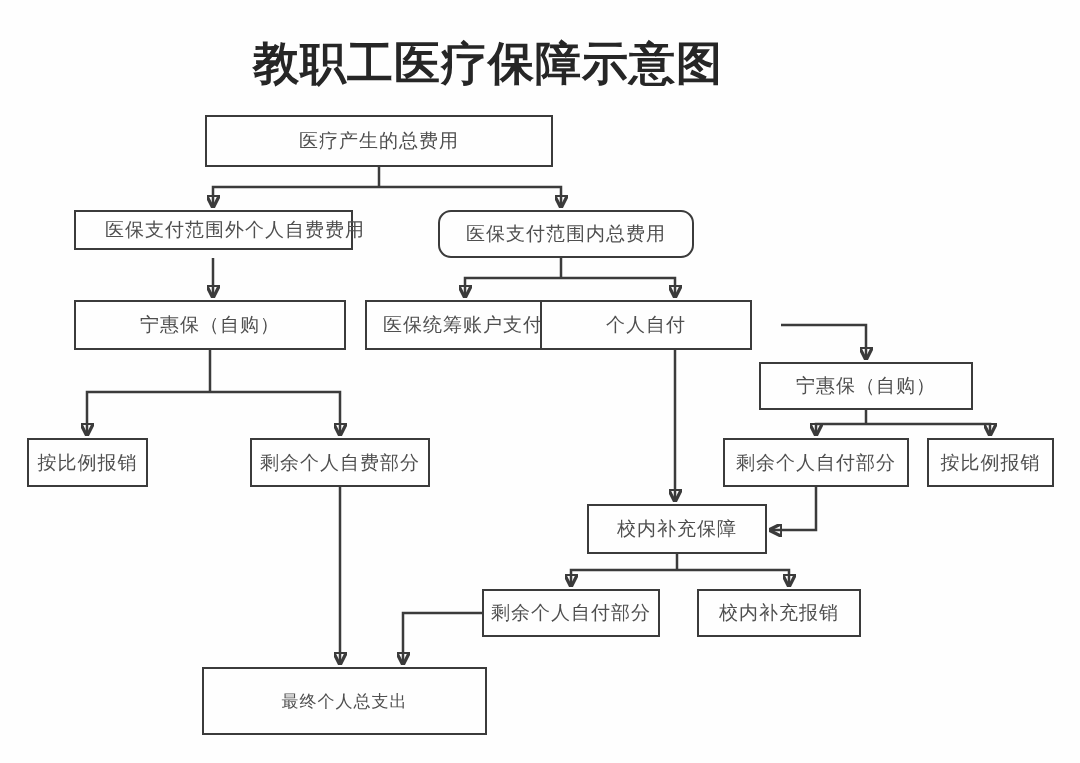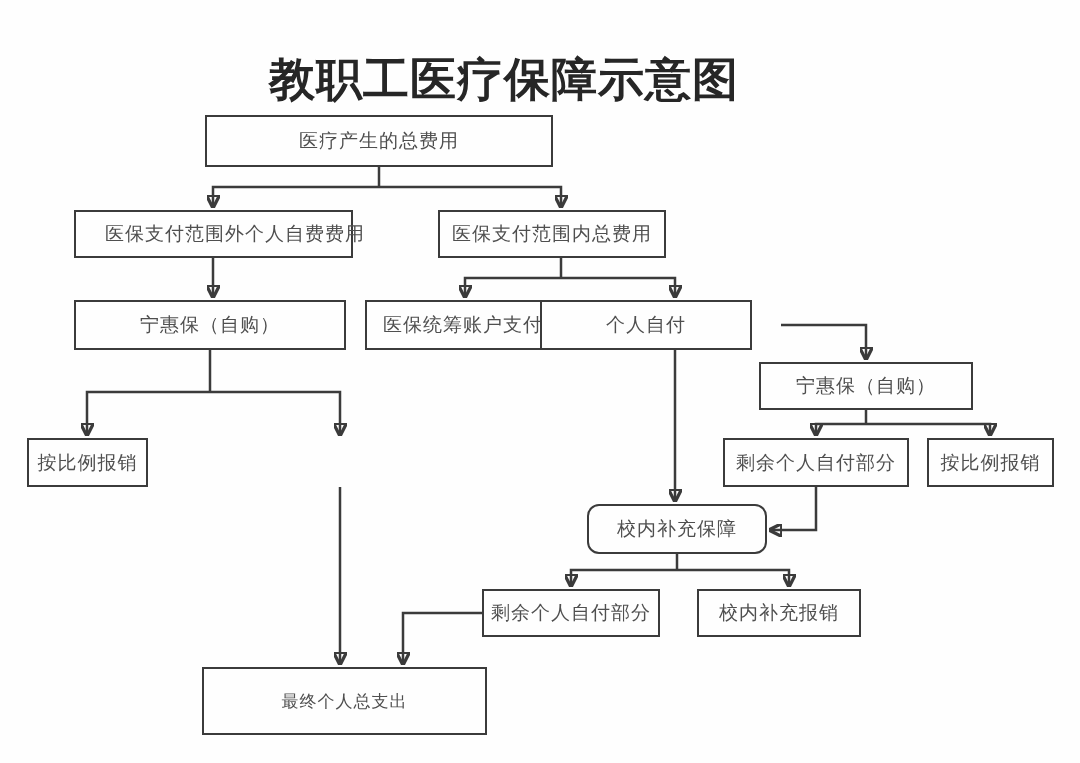--- a/index.html
+++ b/index.html
@@ -13,21 +13,21 @@
     width: 1080px;
     height: 763px;
     background: #fefefe;
     overflow: hidden;
   }
   .diagram-title {
     position: absolute;
     top: 33px;
     left: 488px;
     transform: translateX(-50%);
-    margin: 16px;
+    margin: 0;
     font-size: 46px;
     font-weight: 800;
     letter-spacing: 1px;
     color: #262626;
     white-space: nowrap;
   }
   .connectors {
     position: absolute;
     left: 0;
     top: 0;
@@ -97,40 +97,41 @@
     <path d="M677,570 H571 V586" marker-end="url(#arrow)"></path>
     <path d="M677,570 H789 V586" marker-end="url(#arrow)"></path>
 
     <path d="M340,487 V664" marker-end="url(#arrow)"></path>
 
     <path d="M482,613 H403 V664" marker-end="url(#arrow)"></path>
   </svg>
 
   <div class="node" style="left:205px; top:115px; width:348px; height:52px;">医疗产生的总费用</div>
 
-  <div class="node" style="left:74px; top:210px; width:279px; height:48px;padding-left:43px;">医保支付范围外个人自费费用</div>
+  <div class="node" style="left:74px; top:210px; width:279px; height:40px;padding-left:43px;">医保支付范围外个人自费费用</div>
 
-  <div class="node" style="left:438px; top:210px; width:228px; height:48px;">医保支付范围内总费用</div>
+  <div class="node" style="left:438px; top:210px; width:256px; height:48px;border-radius:13px;">医保支付范围内总费用</div>
 
   <div class="node" style="left:74px; top:300px; width:272px; height:50px;">宁惠保（自购）</div>
 
   <div class="node" style="left:365px; top:300px; width:196px; height:50px;">医保统筹账户支付</div>
 
   <div class="node" style="left:540px; top:300px; width:212px; height:50px;">个人自付</div>
 
   <div class="node" style="left:759px; top:362px; width:214px; height:48px;">宁惠保（自购）</div>
 
   <div class="node" style="left:27px; top:438px; width:121px; height:49px;">按比例报销</div>
 
+  <div class="node" style="left:250px; top:438px; width:180px; height:49px;">剩余个人自费部分</div>
 
   <div class="node" style="left:723px; top:438px; width:186px; height:49px;">剩余个人自付部分</div>
 
   <div class="node" style="left:927px; top:438px; width:127px; height:49px;">按比例报销</div>
 
-  <div class="node" style="left:587px; top:504px; width:180px; height:50px;border-radius:12px;">校内补充保障</div>
+  <div class="node" style="left:587px; top:504px; width:180px; height:50px;">校内补充保障</div>
 
   <div class="node" style="left:482px; top:589px; width:178px; height:48px;">剩余个人自付部分</div>
 
   <div class="node" style="left:697px; top:589px; width:164px; height:48px;">校内补充报销</div>
 
   <div class="node big" style="left:202px; top:667px; width:285px; height:68px;">最终个人总支出</div>
 
 </div>
 
 </body></html>

